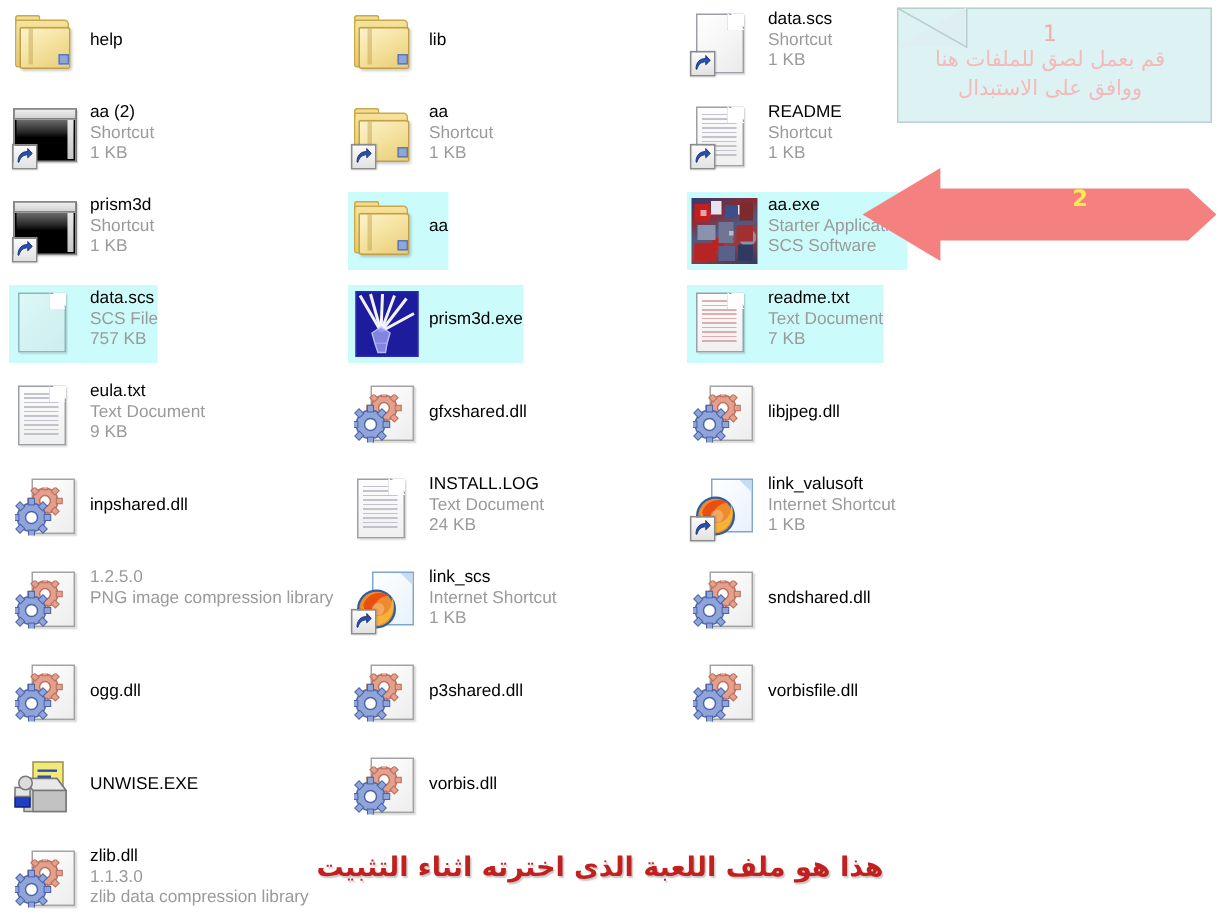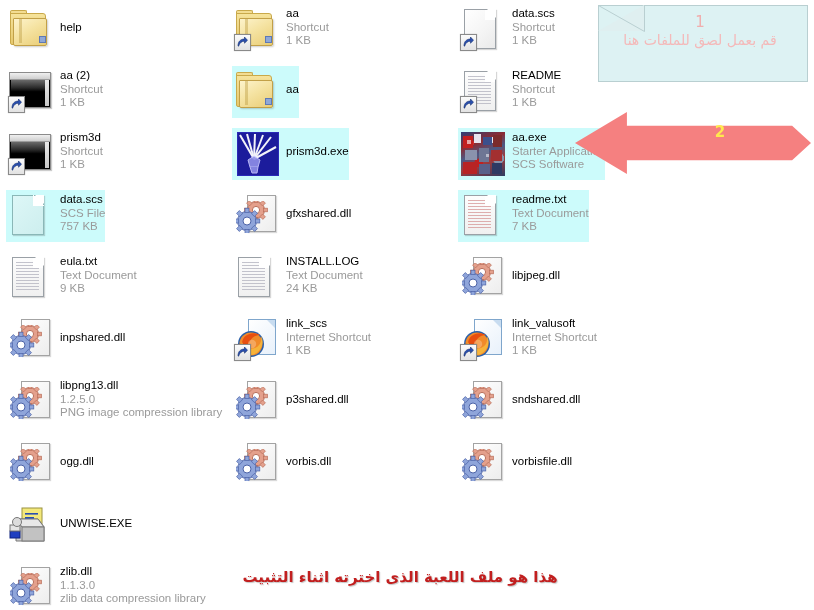--- a/index.html
+++ b/index.html
@@ -254,21 +254,21 @@
   }
   #arrow .aline{
     font-size:12.5px;line-height:16px;color:#d82020;font-weight:bold;white-space:nowrap;
   }
 
   
   #caption{
     position:absolute;left:0;right:14px;top:568px;
     text-align:center;direction:rtl;
     font-family:"DejaVu Sans",sans-serif;
-    font-size:15px;
+    font-size:18px;
     color:#c21f1f;
     font-weight:bold;
     text-shadow:1px 1px 1px rgba(160,160,160,.6);
   }
 </style>
 </head>
 <body>
 
 <div id="explorer">
     <div class="col col-0" style="padding-top: 4px;">
@@ -419,21 +419,20 @@
                   <rect x="-2" y="-12.8" width="4" height="4.4" transform="rotate(45)"></rect>
                   <rect x="-2" y="8.4" width="4" height="4.4" transform="rotate(45)"></rect>
                   <rect x="-12.8" y="-2" width="4.4" height="4" transform="rotate(45)"></rect>
                   <rect x="8.4" y="-2" width="4.4" height="4" transform="rotate(45)"></rect>
                 </g>
               </g>
             </svg>
           </div>
         </div>
         <div class="labels">
-          <div class="fname">libpng13.dll</div>
           <div class="fmeta">1.2.5.0</div>
           <div class="fmeta">PNG image compression library</div>
         </div>
       </div>
       <div class="item onelinelab">
         <div class="iconbox">
           <div class="gearwrap">
             <div class="pg"></div>
             <svg width="34" height="32" viewBox="0 0 34 32">
               <g transform="translate(20,9)">
@@ -526,20 +525,34 @@
           </div>
         </div>
         <div class="labels">
           <div class="fname">zlib.dll</div>
           <div class="fmeta">1.1.3.0</div>
           <div class="fmeta">zlib data compression library</div>
         </div>
       </div>
     </div>
     <div class="col col-1" style="padding-top: 4px;">
+      <div class="item onelinelab">
+        <div class="iconbox">
+          <div class="folder">
+            <div class="tab"></div>
+            <div class="back"></div>
+            <div class="front"></div>
+            <div class="spine"></div>
+            <div class="corner"></div>
+          </div>
+        </div>
+        <div class="labels">
+          <div class="fname">lib</div>
+        </div>
+      </div>
       <div class="item">
         <div class="iconbox">
           <div class="folder">
             <div class="tab"></div>
             <div class="back"></div>
             <div class="front"></div>
             <div class="spine"></div>
             <div class="corner"></div>
           </div>
           <div class="scut">
@@ -967,20 +980,21 @@
   </div>
 
 <div id="callout">
   <div class="foldtri"></div>
   <svg class="foldline" width="53" height="30">
     <polyline points="0.5,0.5 46.5,26.5 46.5,0.5" fill="none" stroke="#b9cfd1" stroke-width="1"></polyline>
   </svg>
   <div class="ctext">
     <div class="cnum">1</div>
     <div class="cline">قم بعمل لصق للملفات هنا</div>
+    <div class="cline">ووافق على الاستبدال</div>
   </div>
 </div>
 
 <div id="arrow">
   <div class="shape"></div>
   <div class="atext">
     <div class="anum">2</div>
   </div>
 </div>
 

